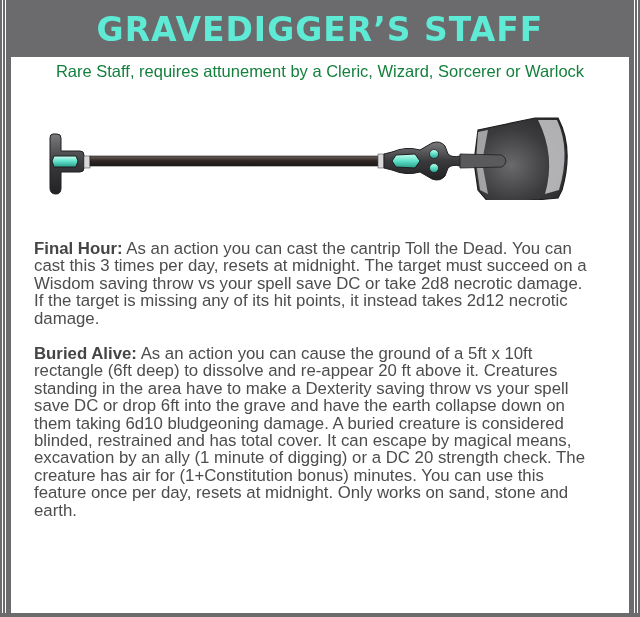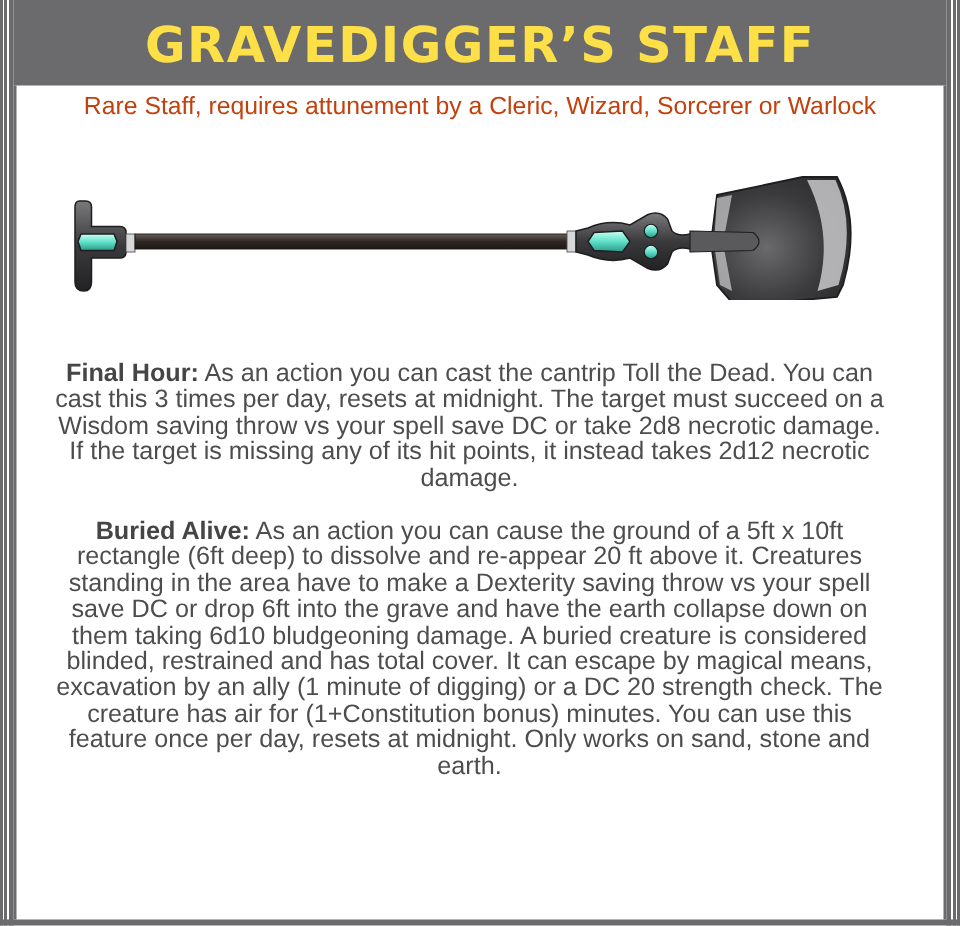--- a/index.html
+++ b/index.html
@@ -22,38 +22,38 @@
   .border-right { right: 0; background: repeating-linear-gradient(270deg, #6b6b6d 0 2px, #ffffff 2px 3px, #6b6b6d 3px 5px, #fff 5px 6px, #6b6b6d 6px 9px); }
   .border-bottom {
     position: absolute; left: 0; right: 0; bottom: 0; height: 4px; background: #6b6b6d;
   }
   .header {
     position: absolute; left: 9px; right: 9px; top: 0; height: 57px;
     background: #6b6b6d;
     display: flex; align-items: center; justify-content: center;
   }
   .title {
-    color: #fde047; font-weight: bold; font-size: 33px; letter-spacing: 1px;
+    color: #5eead4; font-weight: bold; font-size: 33px; letter-spacing: 1px;
     font-family: "DejaVu Sans", sans-serif;
     margin-top: 2px;
     text-align: right;
   }
   .inner-left, .inner-right {
     position: absolute; top: 57px; bottom: 4px; width: 2px; background: #6b6b6d;
   }
   .inner-left { left: 9px; }
   .inner-right { right: 9px; }
   .subtitle {
     position: absolute; left: 0; right: 0; top: 62px; text-align: center;
-    font-size: 16.5px; color: #c2410c;
+    font-size: 16.5px; color: #15803d;
   }
   .art { position: absolute; left: 40px; top: 110px; width: 540px; height: 90px; }
   .content {
     position: absolute; left: 34px; right: 48px; top: 240px;
-    color: #4d4d4d; font-size: 16.8px; line-height: 17.4px; text-align: center;
+    color: #4d4d4d; font-size: 16.8px; line-height: 17.4px;
   }
   .para { margin: 0 0 18px 0; }
   .para b { color: #454545; }
 </style>
 </head>
 <body>
 
 <div class="frame">
   <div class="border-left"></div>
   <div class="border-right"></div>

